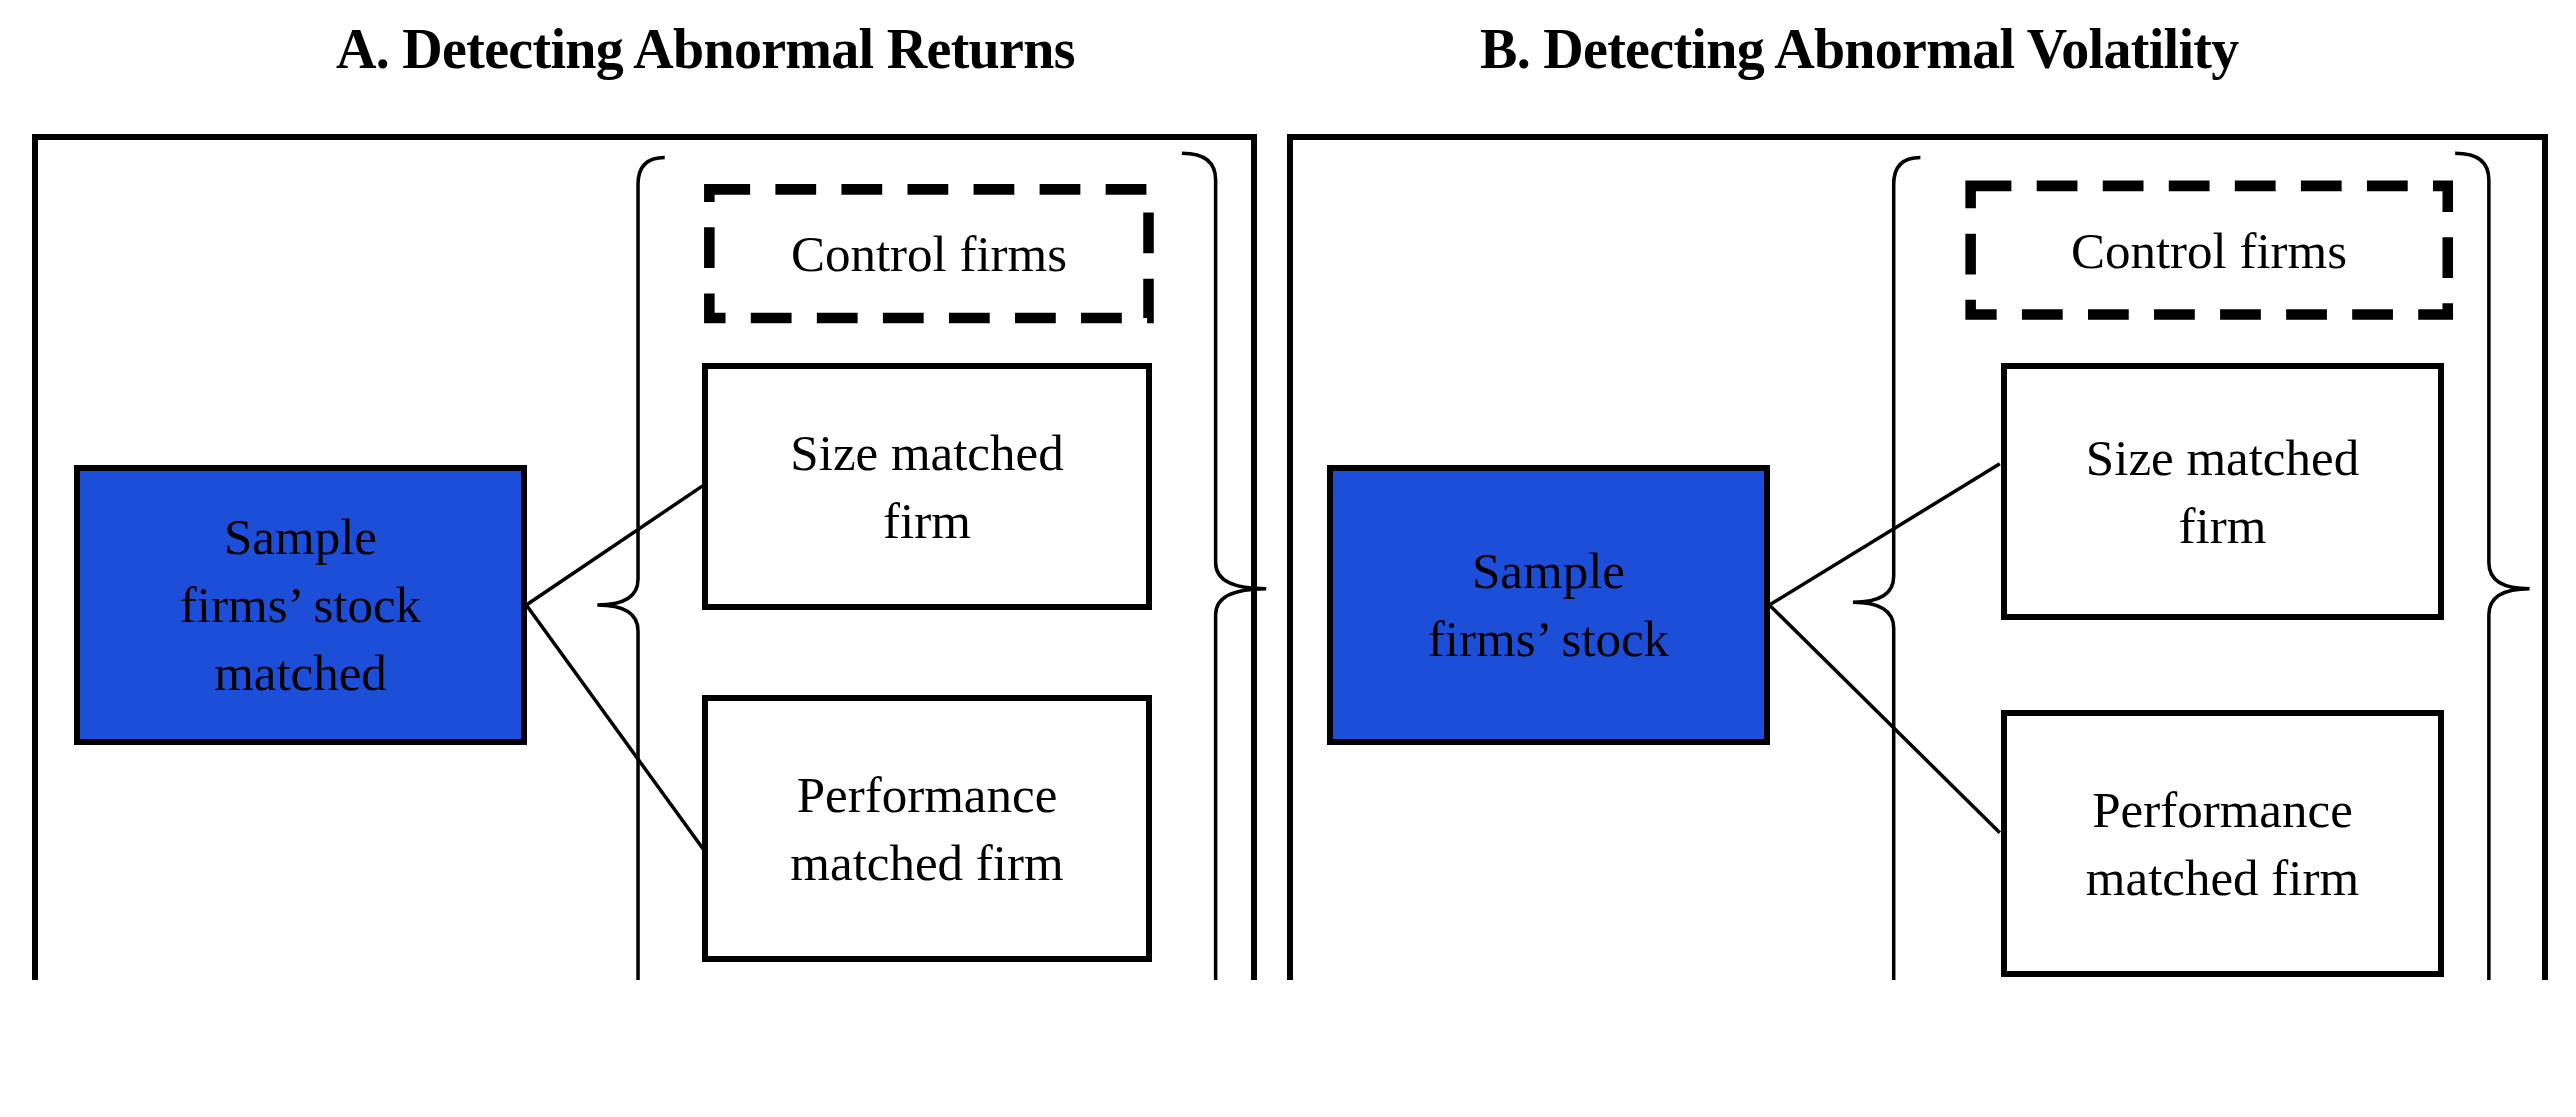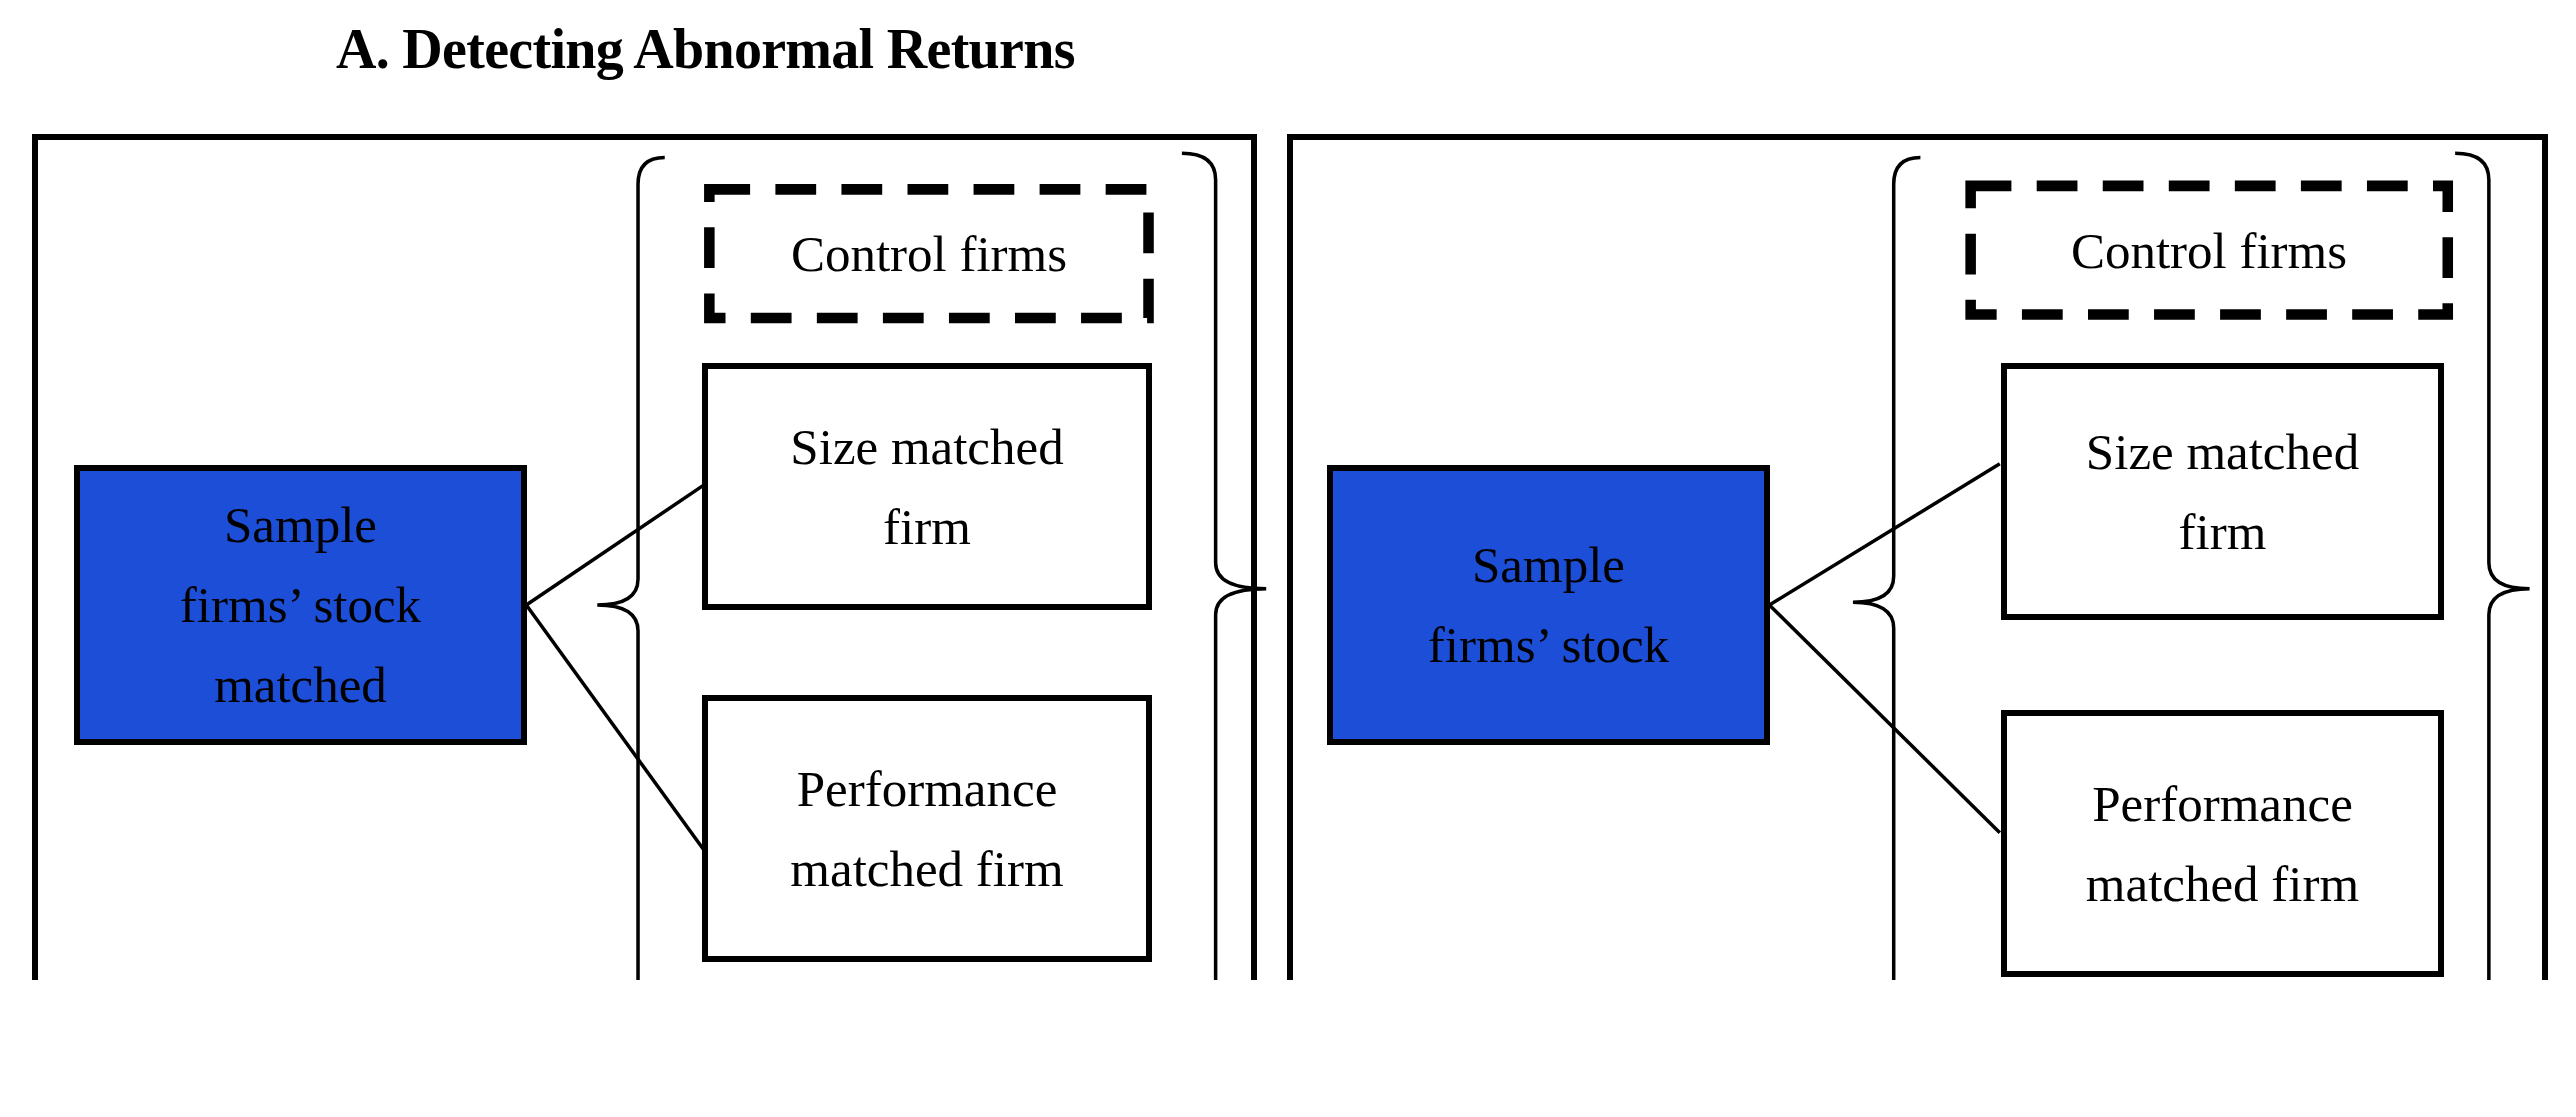--- a/index.html
+++ b/index.html
@@ -46,31 +46,32 @@
     display: flex;
     flex-direction: column;
     align-items: center;
     justify-content: center;
     text-align: center;
     font-size: 51px;
     line-height: 68px;
     background: #1d4ed8;
     z-index: 3;
   }
-  .node.solid { border: 6.3px solid #000000; gap: 12px; }
+  .node.solid { border: 6.3px solid #000000; }
   .node.bold  { font-weight: normal; }
   .node.ghost { background: transparent; border: none; }
   .node .line { display: block; white-space: nowrap; }
 </style>
 </head>
 <body>
 
 <div class="canvas">
 
   <div class="panel-title" style="left:336px;">A. Detecting Abnormal Returns</div>
+  <div class="panel-title" style="left:1480px;">B. Detecting Abnormal Volatility</div>
 
   <div class="panel" style="left:32px; width:1225px;"></div>
   <div class="panel" style="left:1287px; width:1261px;"></div>
 
   <svg class="overlay" width="2576" height="1118" viewBox="0 0 3666 1591">
 
     <rect x="1009.5" y="269.5" width="625" height="183" fill="none" stroke="#000000" stroke-width="15" stroke-dasharray="58 36"></rect>
 
     <rect x="2804.5" y="264.5" width="679" height="183" fill="none" stroke="#000000" stroke-width="15" stroke-dasharray="58 36"></rect>
 

